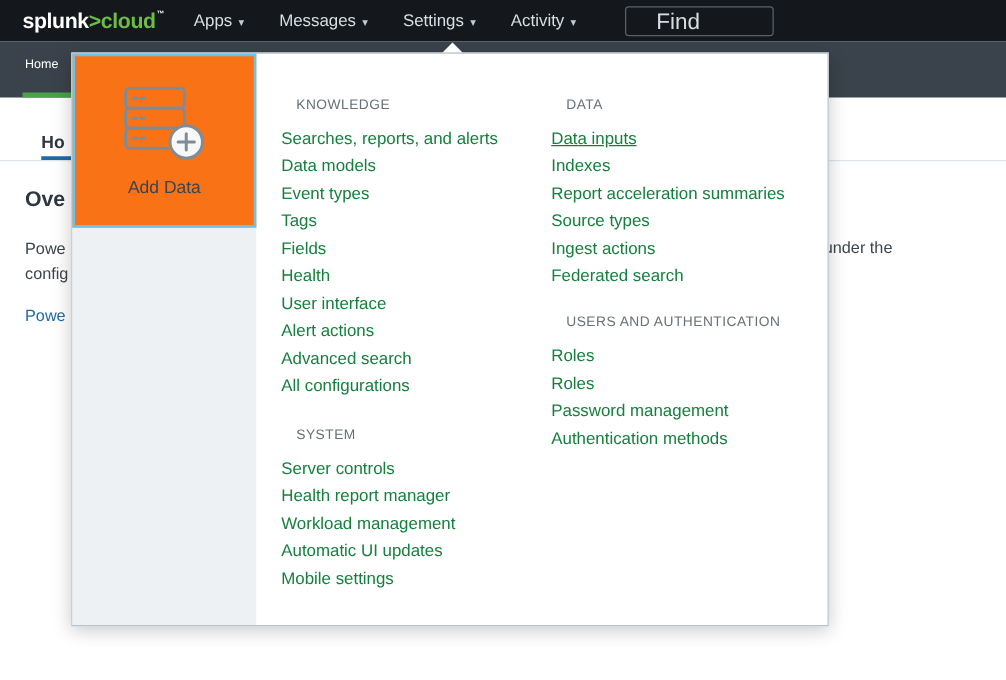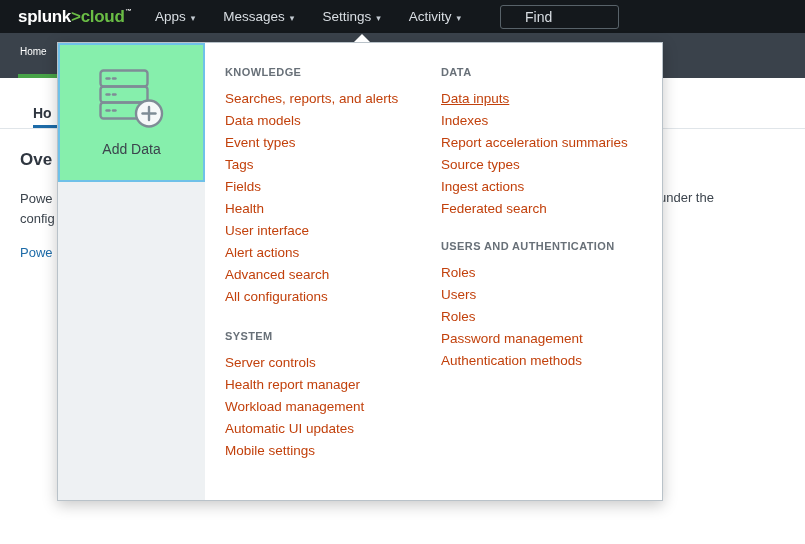--- a/index.html
+++ b/index.html
@@ -18,21 +18,21 @@
   }
   .logo { margin-left:18px; font-size:17px; font-weight:bold; color:#ffffff; letter-spacing:-0.3px; white-space:nowrap; }
   .logo .green { color:#6abd45; }
   .logo .tm { font-size:6px; color:#ffffff; vertical-align:9px; margin-left:1px; }
   .topnav { position:absolute; left:155px; top:0; height:33px; display:flex; gap:28px; align-items:center;text-align:right; }
   .topnav-item { color:#d9dee3; font-size:13.5px; cursor:pointer; white-space:nowrap; }
   .caret { font-size:9px; margin-left:5px; color:#c3cad1; }
   .find-box {
     position:absolute; left:500px; top:5px; width:119px; height:24px;
     border:1px solid #586269; border-radius:3px; color:#d9dee3;
-    font-size:14px; line-height:22px; padding-left:24px; cursor:text;
+    font-size:18px; line-height:22px; padding-left:24px; cursor:text;
   }
 
   
   .appbar { position:absolute; left:0; top:33px; width:805px; height:45px; background:#3a424b; }
   .appbar-home { position:absolute; left:20px; top:13px; color:#ffffff; font-size:10px; cursor:pointer; }
   .appbar-underline { position:absolute; left:18px; top:41px; width:39px; height:4px; background:#48a348; }
 
   
   .page-tab { position:absolute; left:33px; top:105px; font-size:14px; font-weight:700; color:#2f3640; }
   .tab-underline { position:absolute; left:33px; top:125px; width:24px; height:3px; background:#1d6ba8; }
@@ -51,38 +51,38 @@
     box-shadow:0 4px 14px rgba(0,0,0,0.22);
   }
   .menu-caret {
     position:absolute; left:354px; top:34px; width:0; height:0; z-index:5;
     border-left:8px solid transparent; border-right:8px solid transparent;
     border-bottom:8px solid #ffffff;
   }
   .menu-left-col { position:absolute; left:0; top:0; width:147px; height:457px; background:#eef1f3; }
   .add-data-tile {
     position:absolute; left:0; top:0; width:147px; height:139px;
-    background:#86efac; border:2px solid #6fc1e8; cursor:pointer;
+    background:#f97316; border:2px solid #6fc1e8; cursor:pointer;
     display:flex; flex-direction:column; align-items:center; justify-content:center; gap:12px;
   }
   .add-data-label { font-size:14px; color:#3c444d; }
 
   .menu-col { position:absolute; top:23px; }
   .col1 { left:167px; width:215px; }
   .col2 { left:383px; width:215px; }
   .section-title {
-    margin:0; font-size:11px; font-weight:700; color:#687078;
+    margin:12px; font-size:11px; font-weight:400; color:#687078;
     letter-spacing:0.4px; line-height:13px; margin-bottom:9px;
   }
   .mt-system { margin-top:22px; }
   .mt-dist { margin-top:22px; }
   .mt-users { margin-top:20px; }
   ul.menu-list { list-style:none; margin:0; padding:0; }
   li.menu-link {
-    font-size:13.5px; color:#c2410c; height:22px; line-height:22px;
+    font-size:13.5px; color:#15803d; height:22px; line-height:22px;
     cursor:pointer; white-space:nowrap;
   }
   li.menu-link.underlined { text-decoration:underline; }
 </style>
 </head>
 <body>
 
 <div class="topbar">
   <div class="logo"><span>splunk</span><span class="green">&gt;</span><span class="green">cloud</span><span class="tm">™</span></div>
   <div class="topnav">
@@ -162,21 +162,20 @@
         <li class="menu-link">Report acceleration summaries</li>
         <li class="menu-link">Source types</li>
         <li class="menu-link">Ingest actions</li>
       </ul>
     <ul class="menu-list">
         <li class="menu-link">Federated search</li>
       </ul>
     <h3 class="section-title mt-users">USERS AND AUTHENTICATION</h3>
     <ul class="menu-list">
         <li class="menu-link">Roles</li>
-        <li class="menu-link">Users</li>
         <li class="menu-link">Roles</li>
         <li class="menu-link">Password management</li>
         <li class="menu-link">Authentication methods</li>
       </ul>
   </div>
 
 </div>
 <div class="menu-caret"></div>
 
 </body></html>

